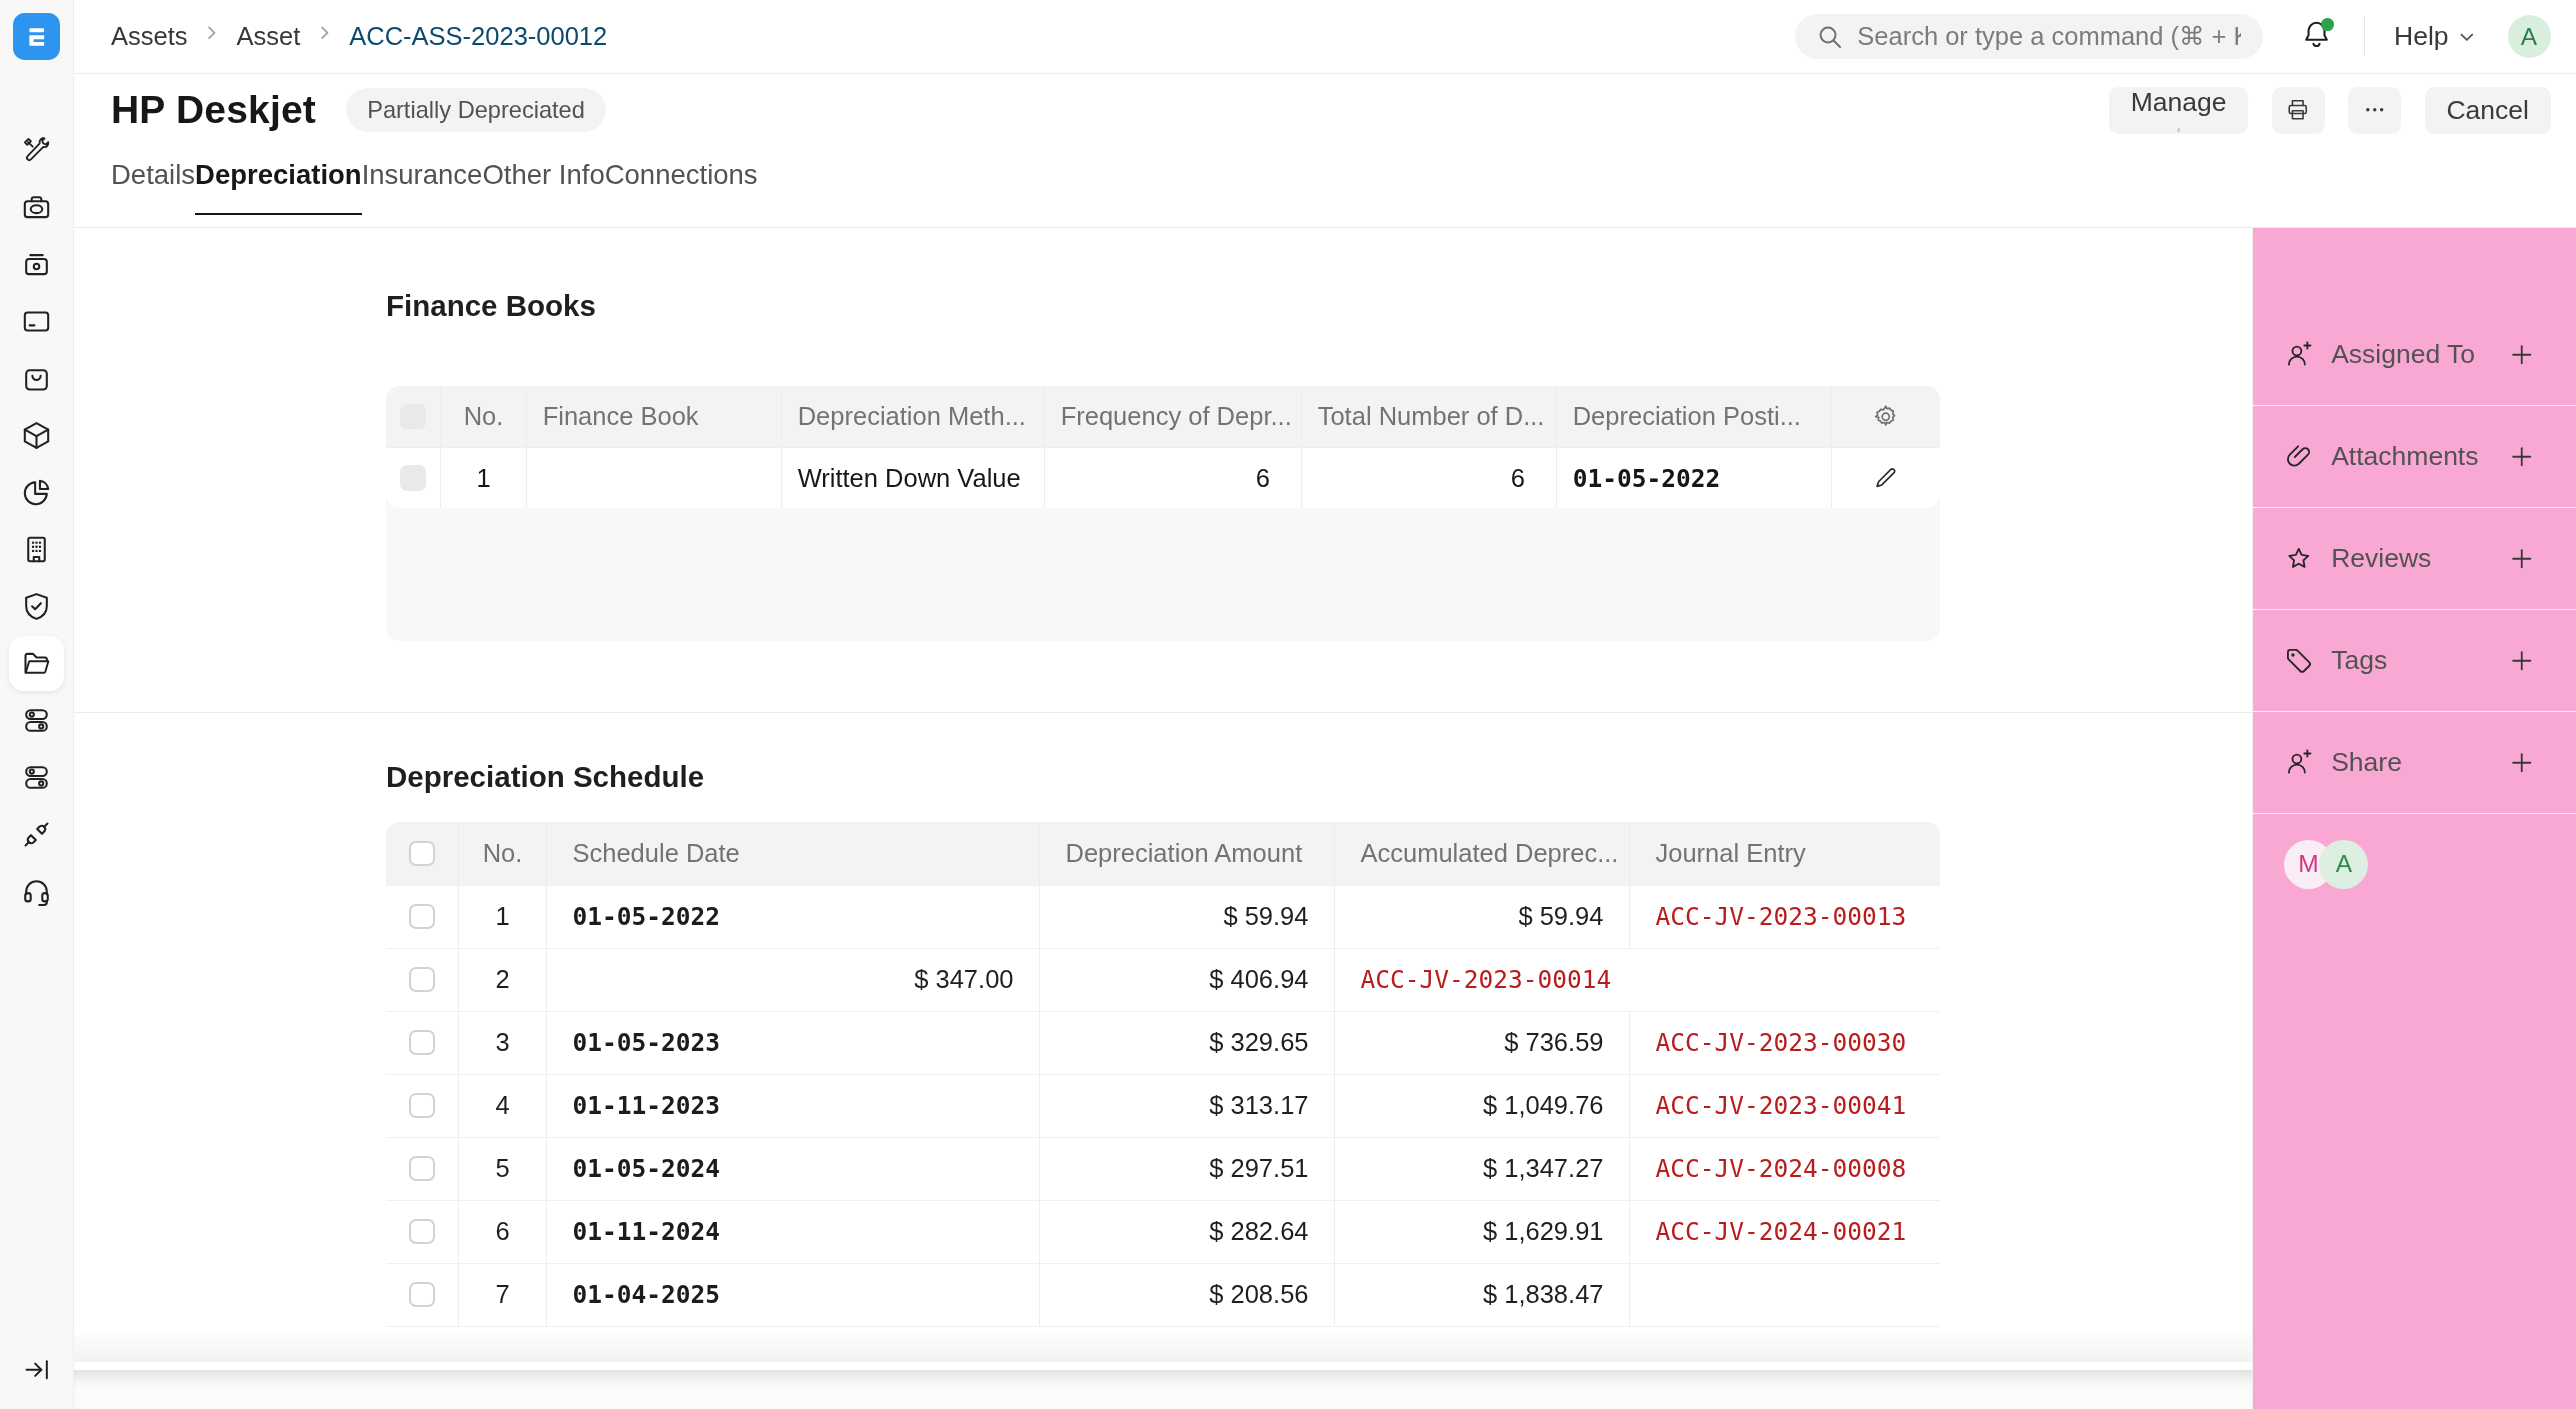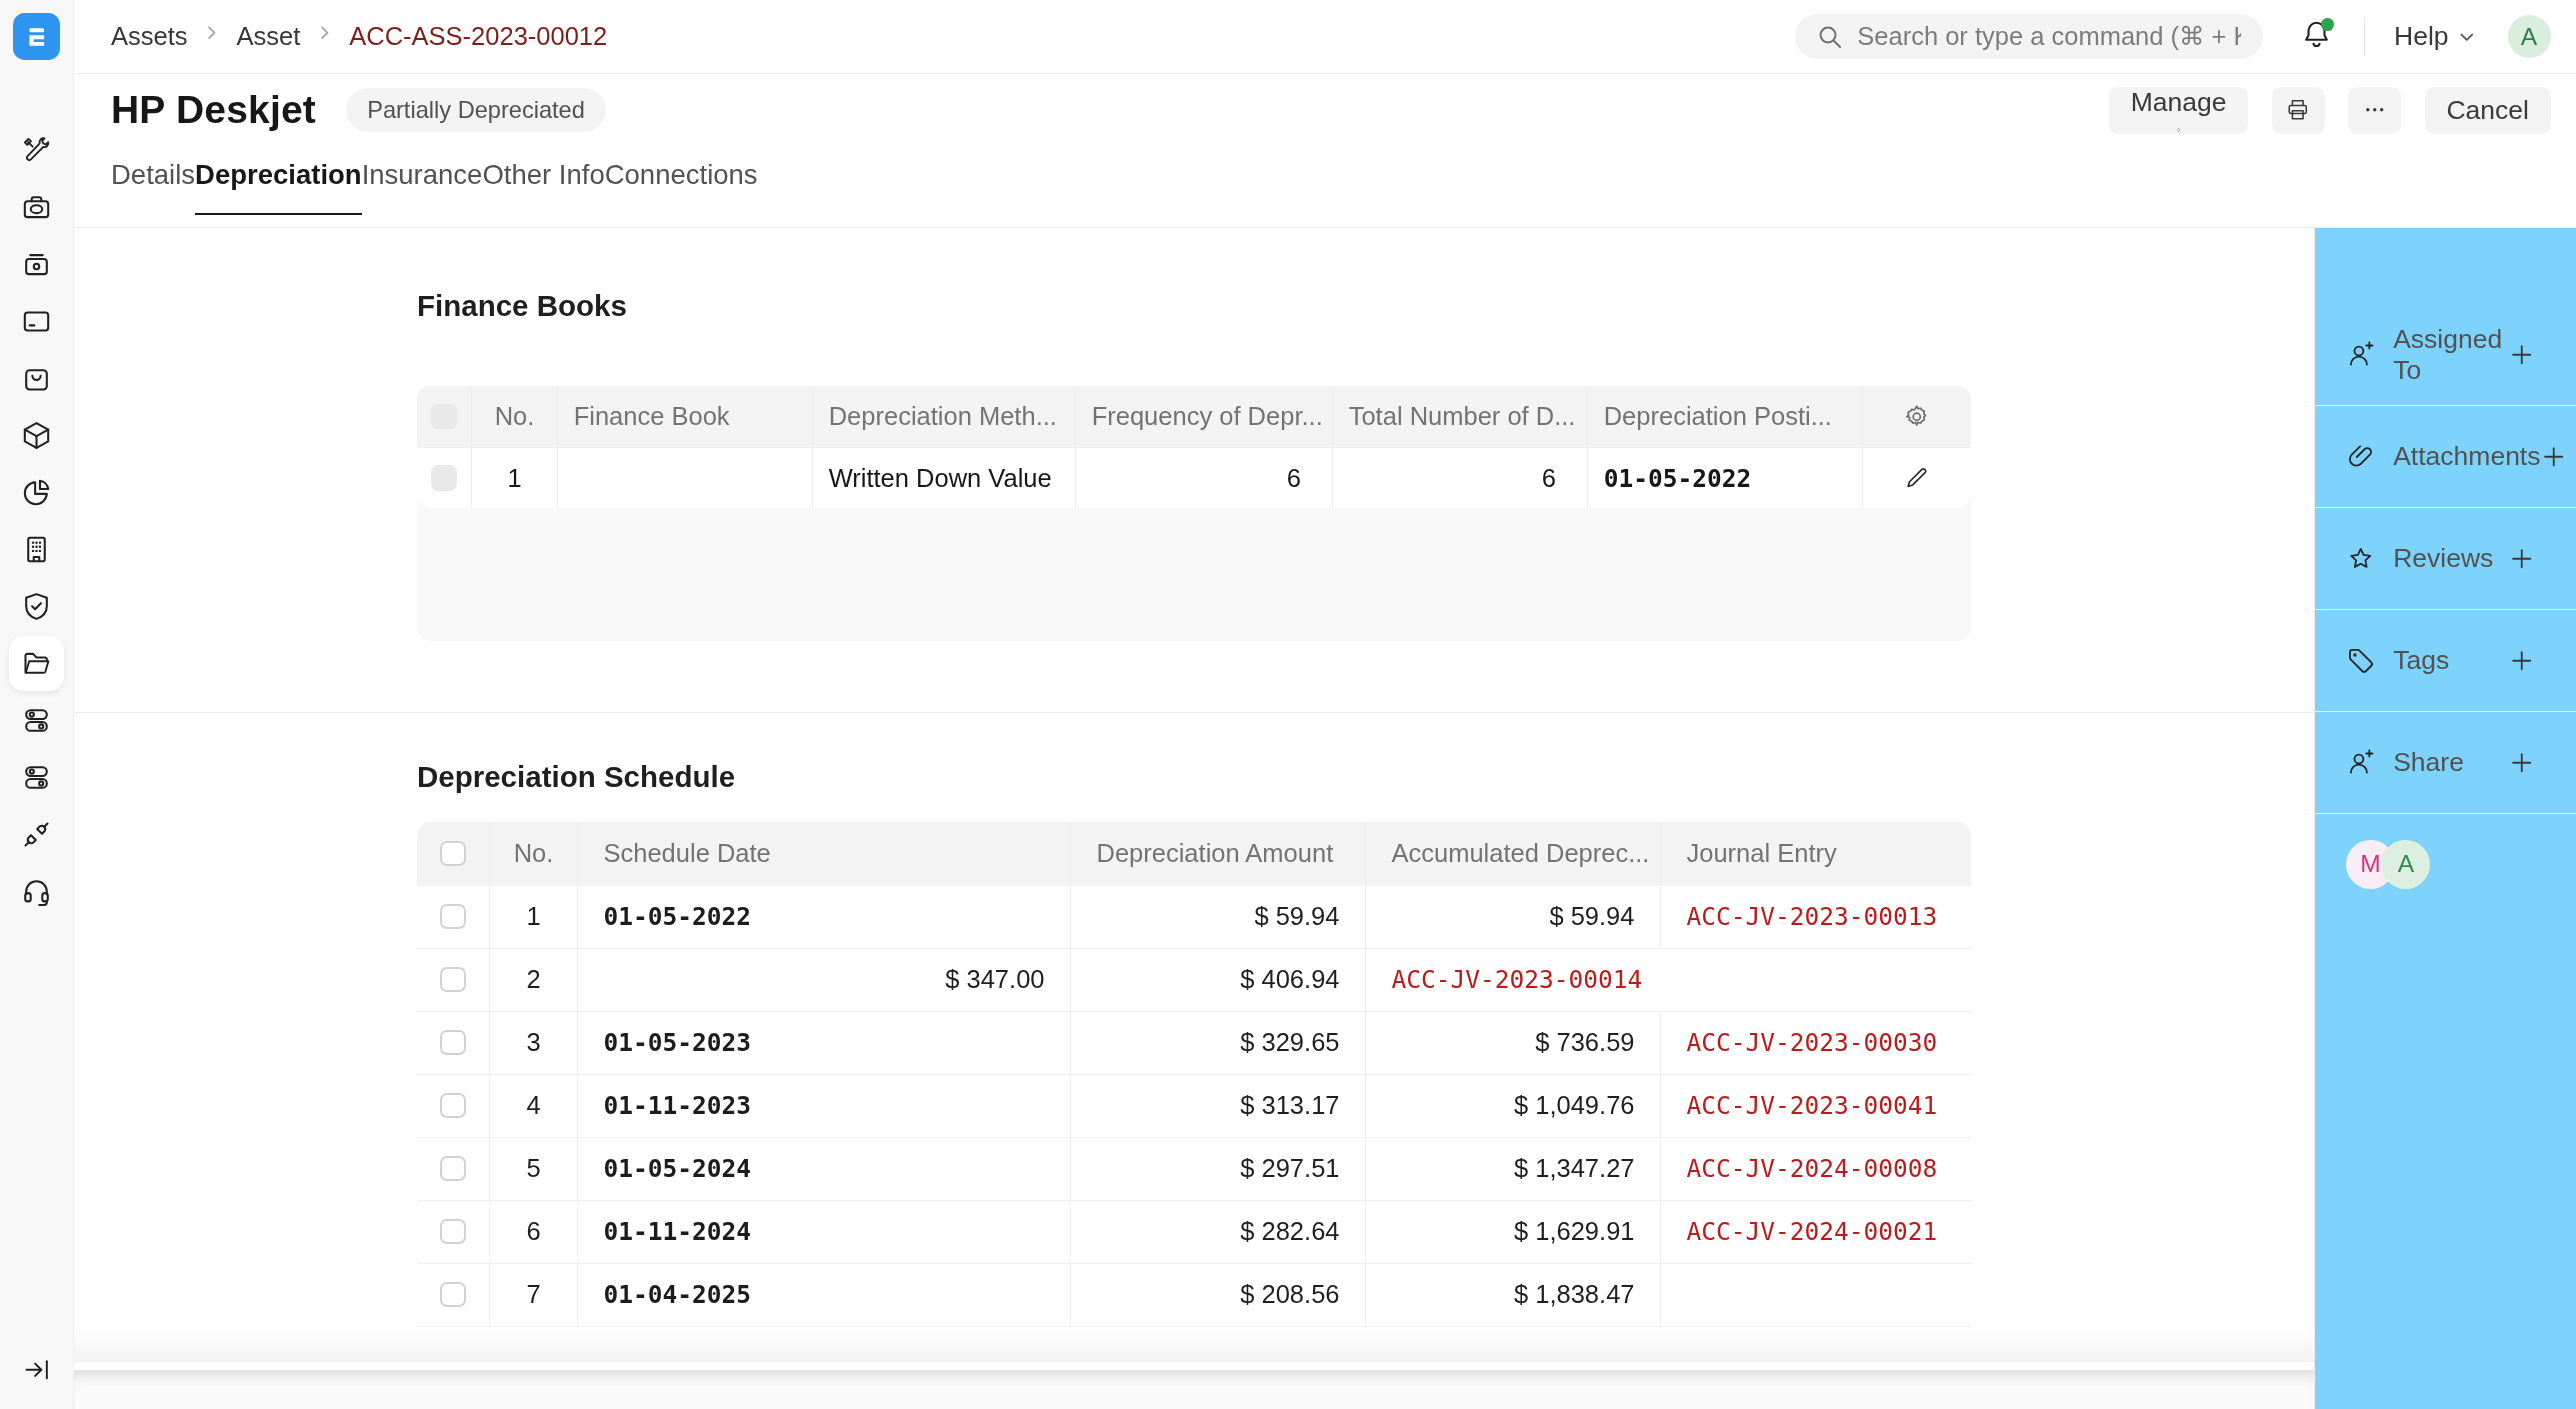--- a/index.html
+++ b/index.html
@@ -17,21 +17,21 @@
   .rail-collapse { position: absolute; bottom: 21.6px; left: 50%; transform: translateX(-50%); color: #1f1f1f; }
   .rail-collapse svg { width: 29.5px; height: 29.5px; }
 
   
   .shell { flex: 1; display: flex; flex-direction: column; min-width: 0; }
 
   
   .topbar { height: 74px; border-bottom: 1px solid #ededed; display: flex; align-items: center; padding: 0 25.5px 0 37px; flex: none; background: #fff; }
   .crumbs { display: flex; gap: 13.7px; font-size: 25.5px; }
   .crumb { color: #383838; }
-  .crumb.current { color: #7f1d1d; }
+  .crumb.current { color: #0c4a6e; }
   .crumb-sep { color: #a3a3a3; display: flex; }
   .crumb-sep svg { width: 21.6px; height: 21.6px; }
   .search-pill { margin-left: auto; width: 468px; height: 45px; border-radius: 23.6px; background: #f3f3f3; display: flex; align-items: center; gap: 13.7px; padding: 0 21.6px; color: #7c7c7c; }
   .search-pill svg { width: 27.5px; height: 27.5px; flex: none; }
   .search-pill input { border: none; outline: none; background: transparent; font: 25.5px "Liberation Sans", sans-serif; color: #555; width: 100%; }
   .search-pill input::placeholder { color: #7c7c7c; }
   .bell-wrap { margin-left: 37px; position: relative; color: #1f1f1f; }
   .bell-wrap svg { width: 33px; height: 33px; }
   .bell-dot { position: absolute; top: 0px; right: -1px; width: 12.8px; height: 12.8px; border-radius: 50%; background: #2aa34b; }
   .top-sep { width: 1px; height: 39px; background: #e5e5e5; margin: 0 29.5px 0 31px; }
@@ -92,21 +92,21 @@
   input[type="checkbox"].quiet { border: none; background: #e9e9e9; }
 
   .gear-btn, .edit-btn { background: none; border: none; color: #6f6f6f; display: flex; align-items: center; justify-content: center; width: 100%; }
   .edit-btn { color: #2c2c2c; }
   .gear-btn svg, .edit-btn svg { width: 27.5px; height: 27.5px; }
 
   
   .bottom-strip { height: 40px; flex: none; border-top: 1px solid #e3e3e3; background: #fbfbfb; box-shadow: inset 0 15.7px 17.7px -13.7px rgba(0,0,0,.16); }
 
   
-  .aside { width: 262px; flex: none; border-left: 1px solid #ededed; background: #7dd3fc; display: flex; flex-direction: column; padding-top: 76px; }
+  .aside { width: 324px; flex: none; border-left: 1px solid #ededed; background: #f9a8d4; display: flex; flex-direction: column; padding-top: 76px; }
   .aside-row { height: 102px; flex: none; display: flex; align-items: center; padding: 0 41px 0 31px; border-bottom: 1px solid #f0f0f0; }
   .aside-row .a-icon { color: #262626; display: flex; }
   .aside-row .a-icon svg { width: 29.5px; height: 29.5px; }
   .aside-label { margin-left: 17.7px; font-size: 26.5px; color: #525252; }
   .plus-btn { margin-left: auto; background: none; border: none; color: #383838; display: flex; }
   .plus-btn svg { width: 27.5px; height: 27.5px; }
   .share-avatars { display: flex; padding: 25.5px 0 0 31px; }
   .mini-av { width: 49px; height: 49px; border-radius: 50%; display: flex; align-items: center; justify-content: center; font-size: 24.5px; font-weight: 500; }
   .mini-av.pink { background: #f9eef5; color: #d63384; }
   .mini-av.green { background: #ddefe0; color: #2f8a4c; margin-left: -13.7px; }

